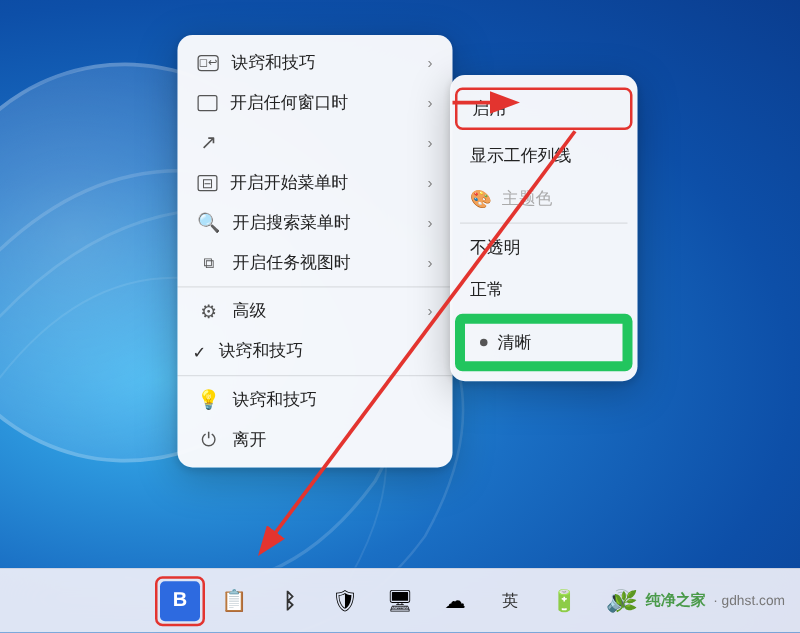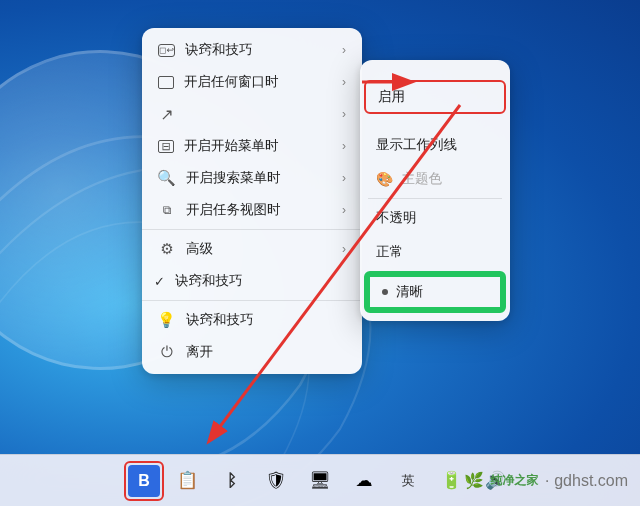--- a/index.html
+++ b/index.html
@@ -179,27 +179,27 @@
       gap: 8px;
     }
 
     .submenu-item.disabled {
       color: #aaa;
     }
 
     .submenu-item.highlighted {
       border: 2px solid #e3342f;
       border-radius: 6px;
-      margin: 14px 4px;
+      margin: 4px 4px;
       padding: 6px 12px;
       font-weight: 500;
     }
 
     .submenu-item.selected-item {
-      border: 6px solid #22c55e;
+      border: 8px solid #22c55e;
       border-radius: 6px;
       margin: 2px 4px;
       padding: 6px 12px;
     }
 
     .dot-indicator {
       width: 6px;
       height: 6px;
       border-radius: 50%;
       background: #555;
@@ -368,15 +368,15 @@
     </div>
 
     <div class="taskbar-icon">
       <span style="font-size:17px;">🔊</span>
     </div>
   </div>
 
   <div class="taskbar-right">
     <span style="color:#4a9a4a;font-size:16px;">🌿</span>
     <span style="font-size:12px;color:#4a9a4a;font-weight:700;">纯净之家</span>
-    <span style="font-size:16px;color:#777;">· gdhst.com</span>
+    <span style="font-size:11px;color:#777;">· gdhst.com</span>
   </div>
 </div>
 
 </body></html>

